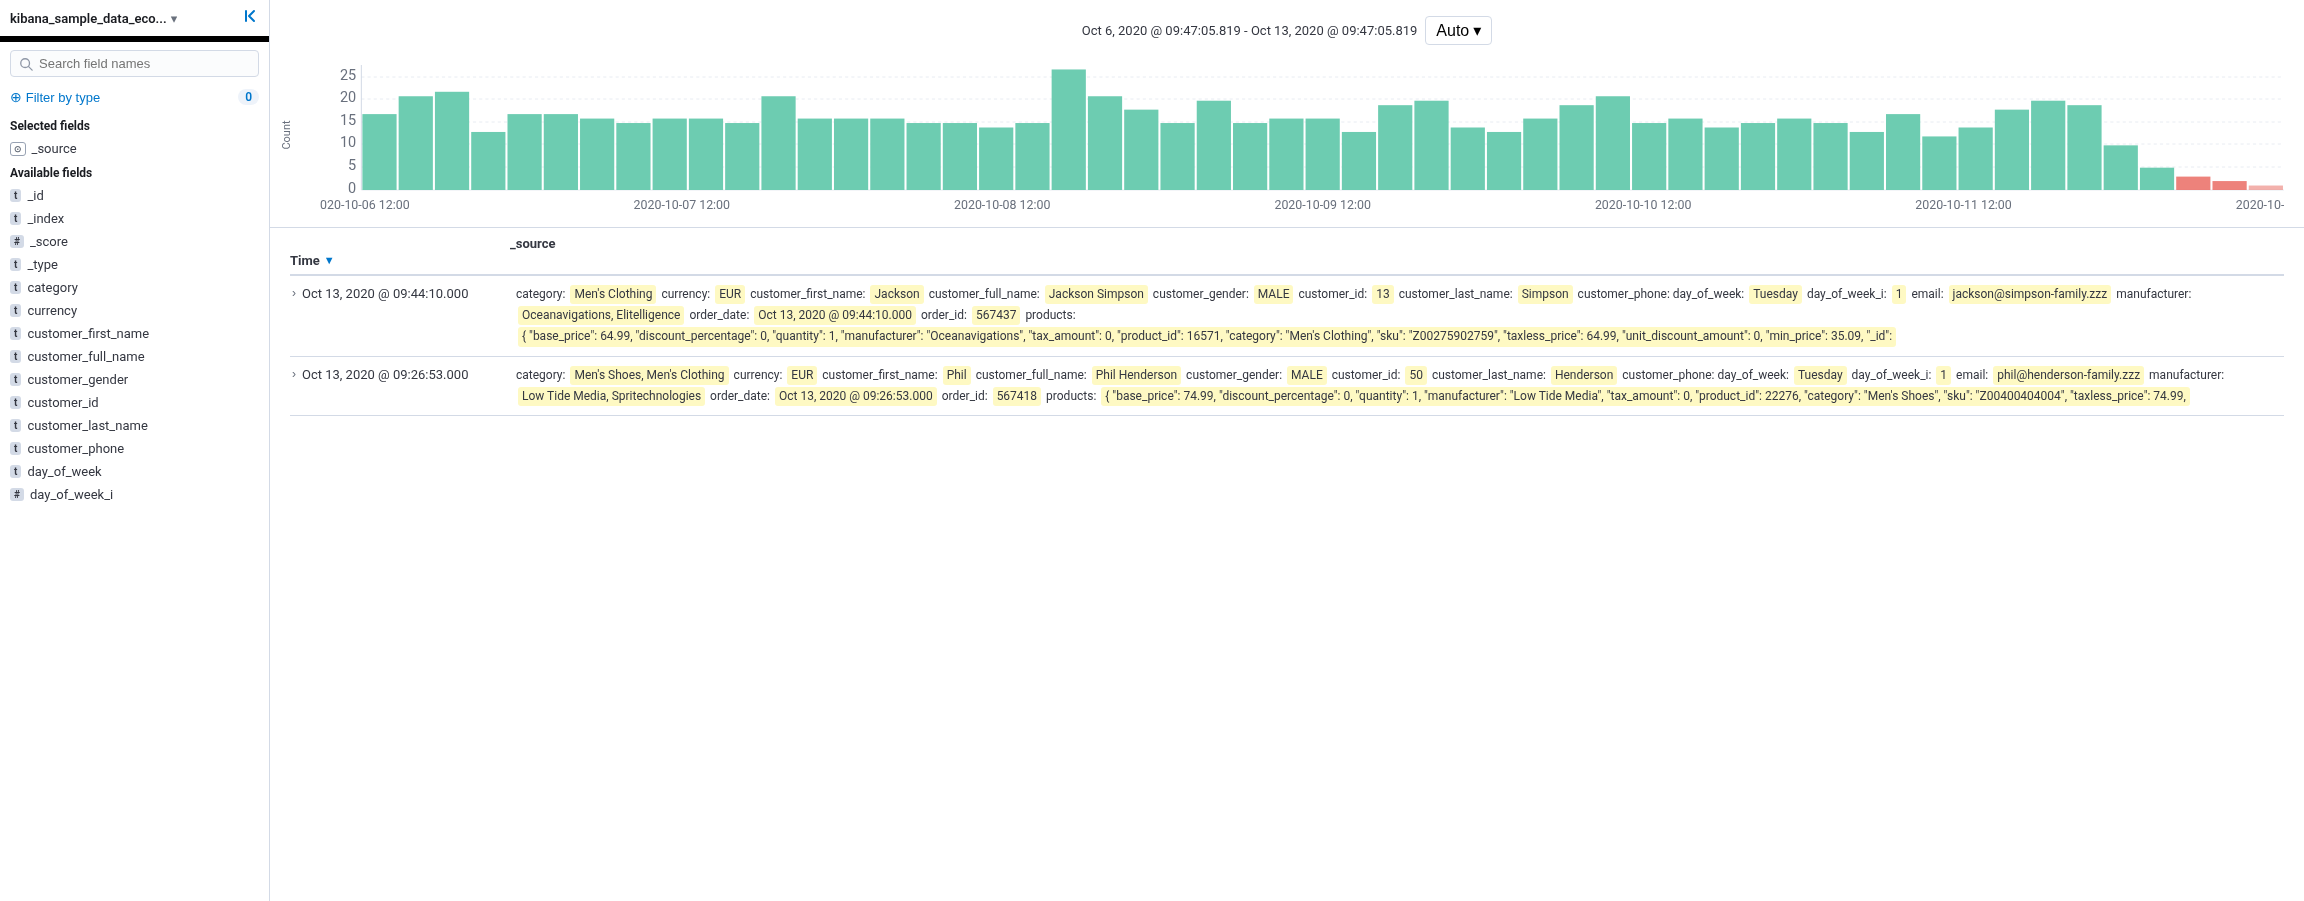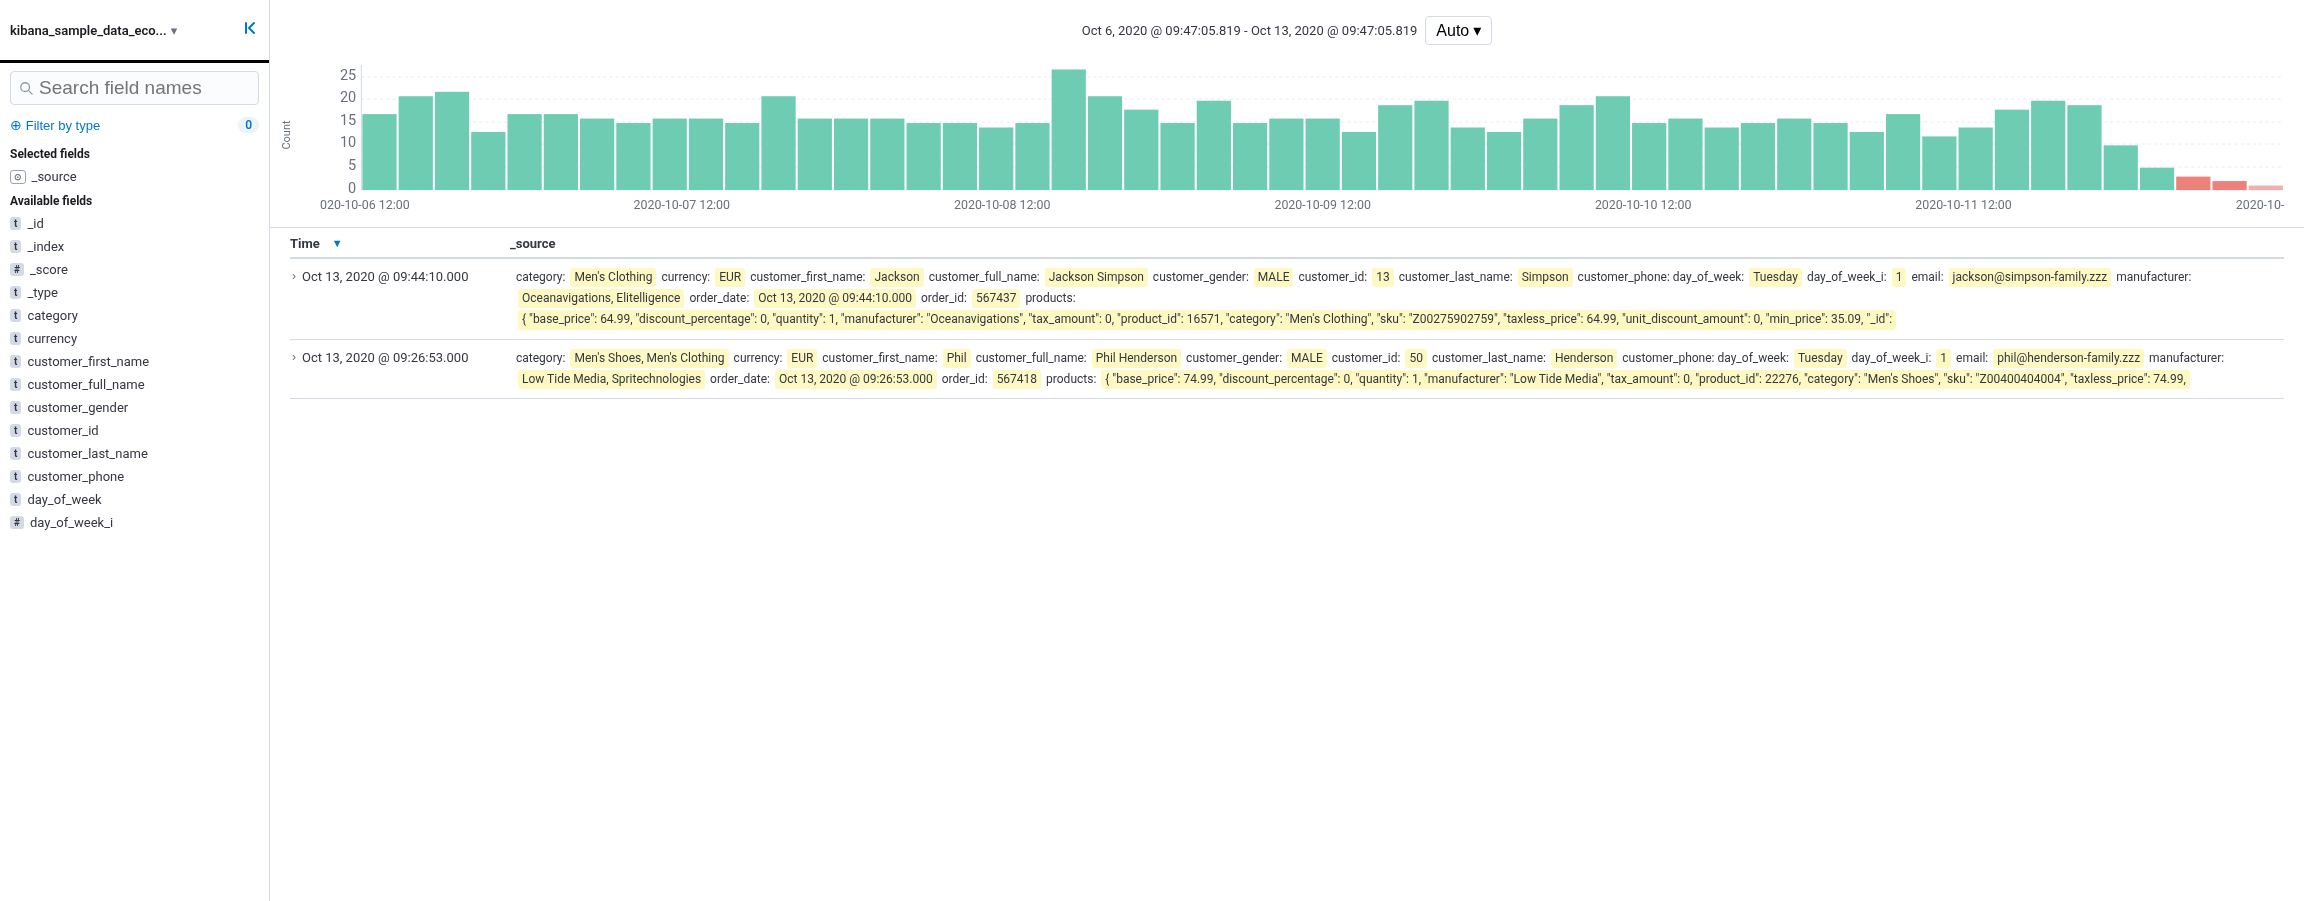--- a/index.html
+++ b/index.html
@@ -12,22 +12,22 @@
       border-right: 1px solid #d3dae6;
       display: flex;
       flex-direction: column;
       overflow-y: auto;
       background: #fff;
     }
     .sidebar-header {
       display: flex;
       align-items: center;
       justify-content: space-between;
-      padding: 20px 10px;
-      border-bottom: 3px solid #000000;
+      padding: 8px 10px;
+      border-bottom: 6px solid #000000;
     }
     .sidebar-title {
       font-size: 13px;
       font-weight: 600;
       color: #1a1c21;
       white-space: nowrap;
       overflow: hidden;
       text-overflow: ellipsis;
       max-width: 200px;
     }
@@ -49,21 +49,21 @@
       border: 1px solid #d3dae6;
       border-radius: 4px;
       padding: 5px 8px;
       background: #fbfcfd;
     }
     .search-box svg { color: #8f97a6; margin-right: 6px; flex-shrink: 0; }
     .search-box input {
       border: none;
       background: transparent;
       outline: none;
-      font-size: 19px;
+      font-size: 13px;
       color: #343741;
       width: 100%;
     }
     .filter-row {
       display: flex;
       align-items: center;
       justify-content: space-between;
       padding: 4px 10px 8px;
     }
     .filter-btn {
@@ -182,21 +182,22 @@
       font-size: 13px;
       font-weight: 700;
       color: #343741;
       gap: 0;
     }
     .th-time {
       width: 220px;
       min-width: 220px;
       display: flex;
       align-items: center;
-      gap: 12px;
+      gap: 4px;
+      margin-top: 17px;
     }
     .th-source { flex: 1; }
     .sort-arrow { color: #0077cc; font-size: 11px; }
 
     .table-row {
       display: flex;
       border-bottom: 1px solid #d3dae6;
       padding: 8px 0;
       align-items: flex-start;
       gap: 0;

